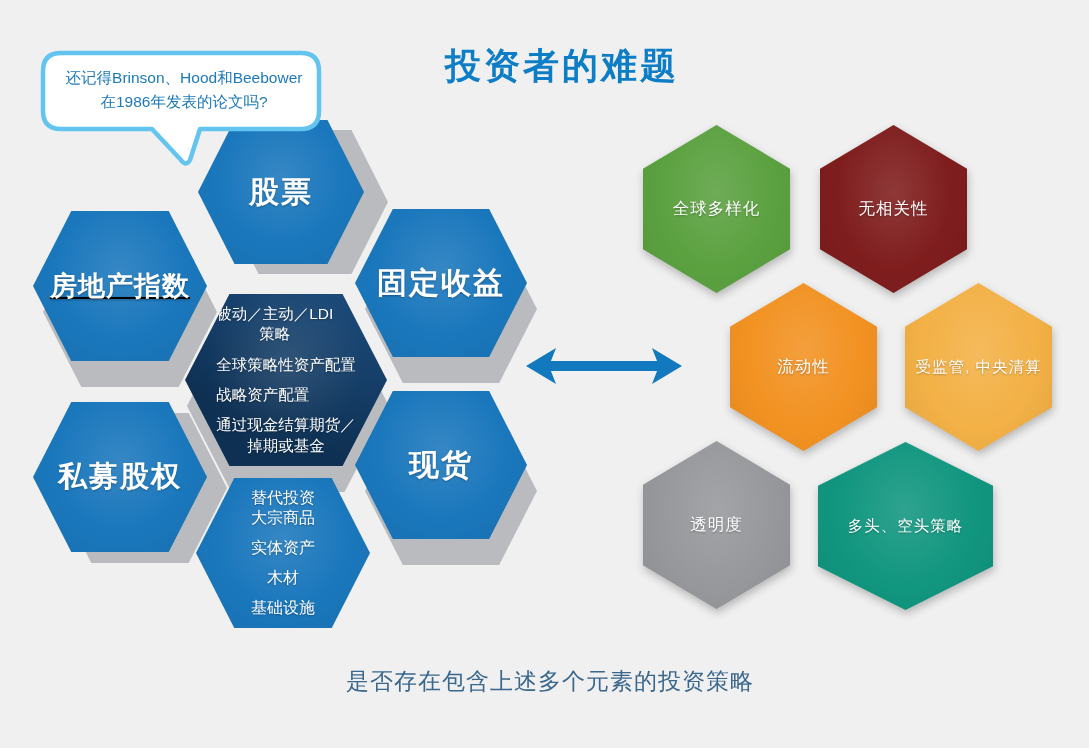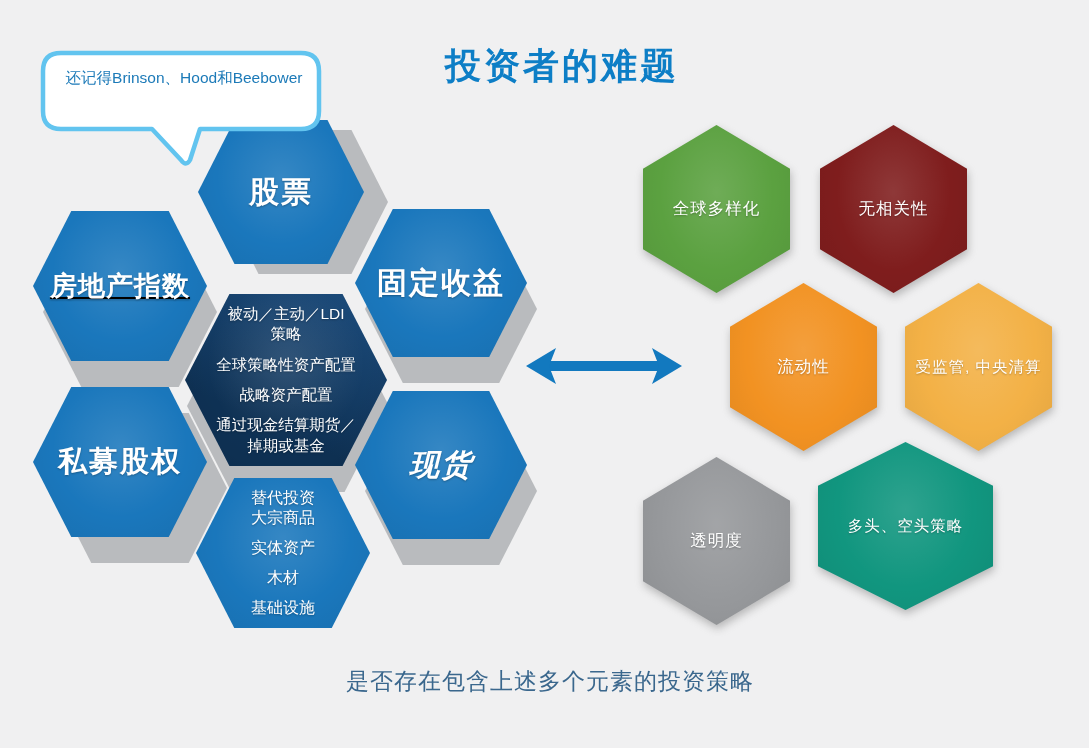--- a/index.html
+++ b/index.html
@@ -15,21 +15,21 @@
   .hex::after{content:'';position:absolute;inset:0;pointer-events:none;
     background:radial-gradient(ellipse at 50% 40%,rgba(255,255,255,.12),rgba(255,255,255,0) 55%,rgba(0,0,0,.07));}
   .hex .lbl{position:relative;z-index:1;color:#fff;text-shadow:0 1px 2px rgba(0,0,0,.28);}
 
   .blue{background-color:var(--hex_blue);}
   .navy{background:linear-gradient(205deg,var(--hex_navy_light) 0%,var(--hex_navy_dark) 70%);}
   .shadowhex{background-color:var(--shadow_gray);}
 
   .biglbl{font-weight:bold;letter-spacing:2px;}
 
-  .navy-text{display:flex;flex-direction:column;gap:10px;align-items:center;justify-content:center;
+  .navy-text{display:flex;flex-direction:column;gap:10px;align-items:flex-start;justify-content:center;
     font-size:15.5px;line-height:1.32;white-space:pre-line;font-weight:500;}
   .alt-text{display:flex;flex-direction:column;gap:9px;align-items:center;justify-content:flex-start;
     font-size:16px;line-height:1.3;white-space:pre-line;font-weight:500;}
 
   .hexR-wrap{filter:drop-shadow(1px 4px 4px rgba(110,110,110,.45));}
   .hexR .lbl{font-size:16.5px;font-weight:500;letter-spacing:1px;padding:0 10px;}
 
   
   #title{top:42px;left:262px;width:600px;text-align:center;
     font-size:36px;font-weight:bold;letter-spacing:3px;color:var(--title_blue);}
@@ -61,25 +61,25 @@
 
   <div class="abs hex hexL blue" style="left:198px;top:120px;width:166px;height:144px;">
     <span class="lbl biglbl" style="font-size:30px;">股票</span>
   </div>
   <div class="abs hex hexL blue" style="left:355px;top:209px;width:172px;height:148px;">
     <span class="lbl biglbl" style="font-size:30px;">固定收益</span>
   </div>
   <div class="abs hex hexL blue" style="left:33px;top:211px;width:174px;height:150px;text-decoration:underline;">
     <span class="lbl biglbl" style="font-size:27px;letter-spacing:1px;">房地产指数</span>
   </div>
-  <div class="abs hex hexL blue" style="left:33px;top:387px;width:174px;height:150px;">
+  <div class="abs hex hexL blue" style="left:33px;top:402px;width:174px;height:150px;">
     <span class="lbl biglbl" style="font-size:29px;">私募股权</span>
   </div>
   <div class="abs hex hexL blue" style="left:355px;top:391px;width:172px;height:148px;">
-    <span class="lbl biglbl" style="font-size:30px;font-style:italic;">现货</span>
+    <span class="lbl biglbl" style="font-size:30px;">现货</span>
   </div>
 
   <div class="abs hex hexL navy" style="left:185px;top:294px;width:202px;height:172px;">
     <div class="lbl navy-text">
       <div>被动／主动／LDI
 策略</div>
       <div>全球策略性资产配置</div>
       <div>战略资产配置</div>
       <div>通过现金结算期货／
 掉期或基金</div>
@@ -95,20 +95,21 @@
       <div>基础设施</div>
     </div>
   </div>
 
   <div id="bubble" class="abs">
     <svg width="290" height="125" viewBox="0 0 290 125">
       <path d="M21,3 H261 Q279,3 279,21 V61 Q279,79 261,79 H160 L150,110 Q146,117 141,110 L112,79 H21 Q3,79 3,61 V21 Q3,3 21,3 Z" fill="#ffffff" stroke="#62c4ef" stroke-width="4.5" stroke-linejoin="round"></path>
     </svg>
     <div class="bub-text">
       <div>还记得Brinson、Hood和Beebower</div>
+      <div>在1986年发表的论文吗?</div>
     </div>
   </div>
 
   <svg id="arrow" class="abs" width="158" height="44" viewBox="0 0 158 44">
     <rect x="22" y="17" width="114" height="10" fill="var(--arrow_blue)"></rect>
     <polygon points="31,4 1,22 31,40 24,22" fill="var(--arrow_blue)"></polygon>
     <polygon points="127,4 157,22 127,40 134,22" fill="var(--arrow_blue)"></polygon>
   </svg>
 
   <div class="abs hexR-wrap" style="left:643px;top:125px;width:147px;height:168px;">
@@ -124,21 +125,21 @@
   <div class="abs hexR-wrap" style="left:730px;top:283px;width:147px;height:168px;">
     <div class="hex hexR abs" style="inset: 0px; background-color: rgb(242, 146, 34);">
       <span class="lbl">流动性</span>
     </div>
   </div>
   <div class="abs hexR-wrap" style="left:905px;top:283px;width:147px;height:168px;">
     <div class="hex hexR abs" style="inset: 0px; background-color: rgb(243, 177, 70);">
       <span class="lbl" style="font-size:15.5px;">受监管, 中央清算</span>
     </div>
   </div>
-  <div class="abs hexR-wrap" style="left:643px;top:457px;width:147px;height:168px;">
+  <div class="abs hexR-wrap" style="left:643px;top:441px;width:147px;height:168px;">
     <div class="hex hexR abs" style="inset: 0px; background-color: rgb(150, 152, 155);">
       <span class="lbl">透明度</span>
     </div>
   </div>
   <div class="abs hexR-wrap" style="left:818px;top:442px;width:147px;height:168px;padding-left:28px;">
     <div class="hex hexR abs" style="inset: 0px; background-color: rgb(17, 150, 127);">
       <span class="lbl" style="font-size:15.5px;">多头、空头策略</span>
     </div>
   </div>
 

